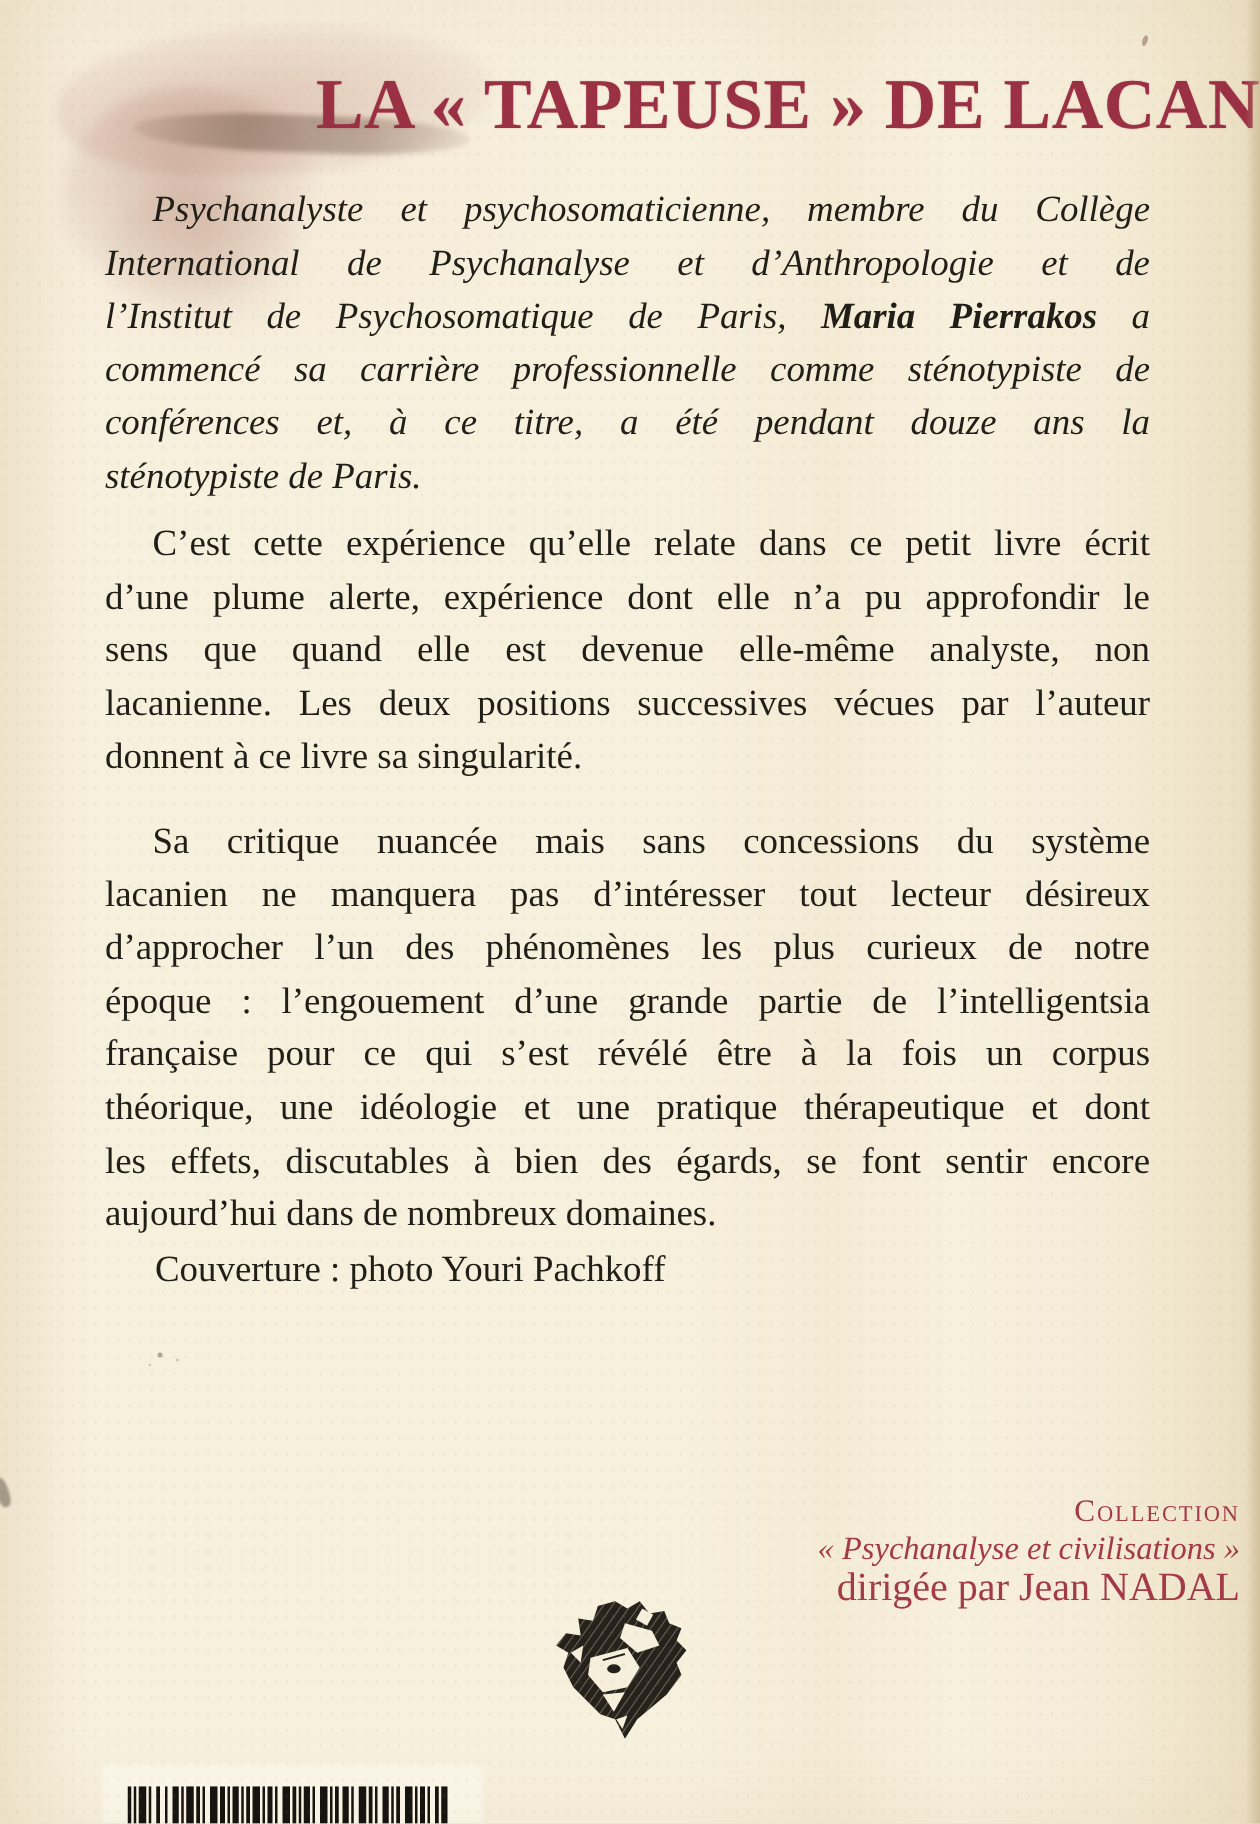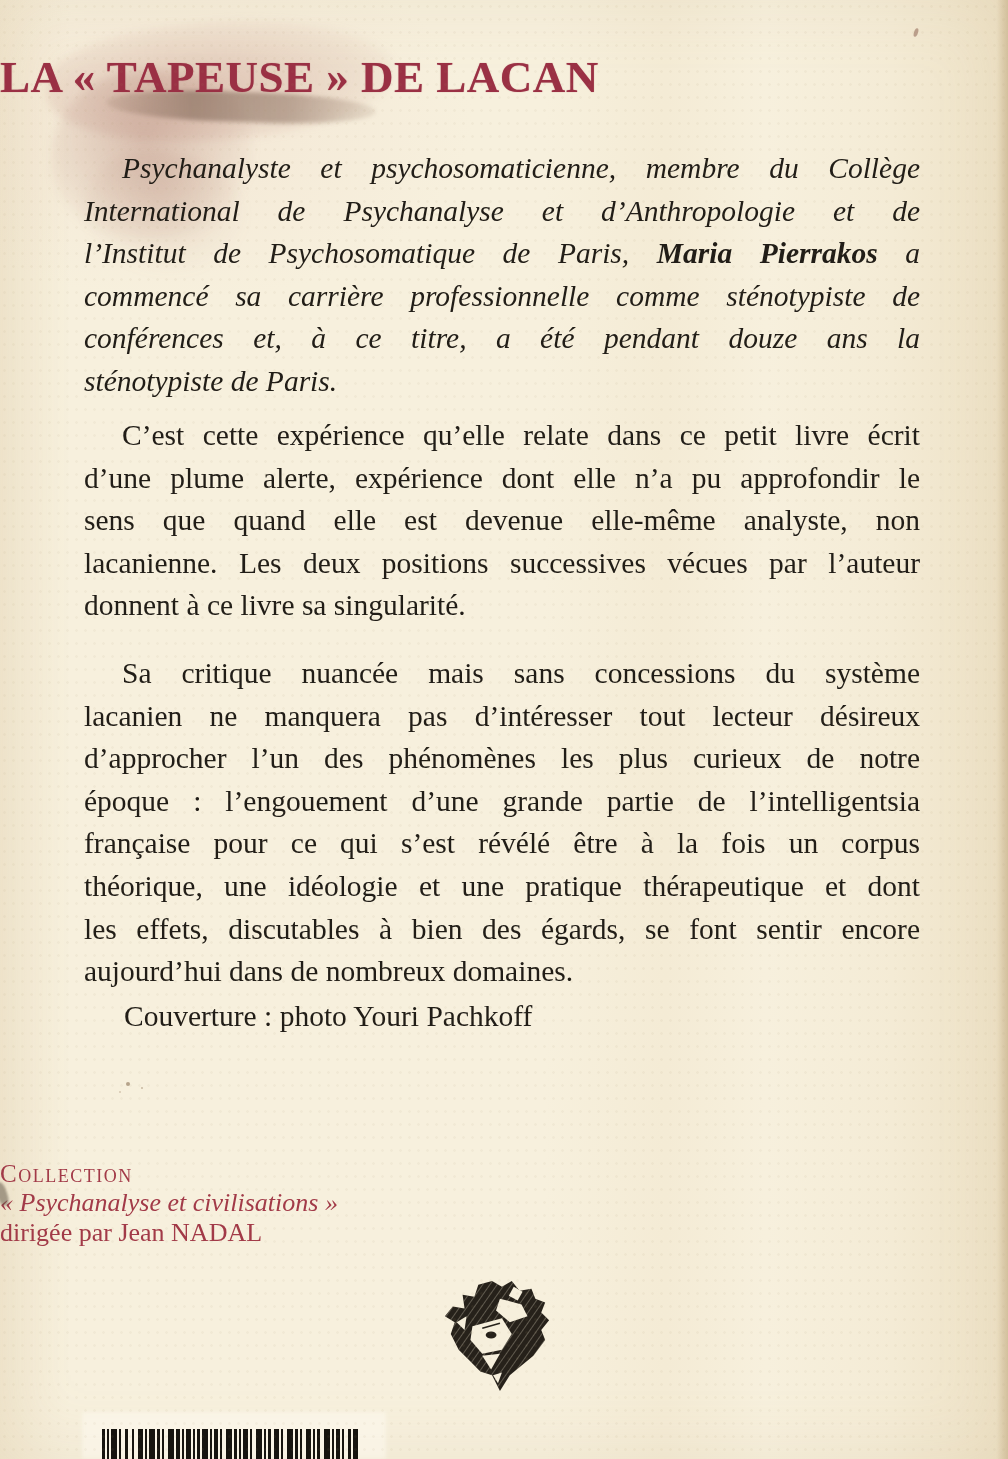--- a/index.html
+++ b/index.html
@@ -39,44 +39,44 @@
   .speck-credit{left:126px;top:1082px;width:4px;height:4px;border-radius:50%;
     background:rgba(128,100,70,.55);
     box-shadow:14px 4px 0 -1px rgba(128,100,70,.4), -8px 8px 0 -1px rgba(150,120,90,.35);}
   .speck-tr{left:914px;top:28px;width:4px;height:9px;border-radius:50%;
     background:rgba(120,70,56,.45);transform:rotate(18deg);}
   .mark-left{left:-3px;top:1182px;width:10px;height:24px;border-radius:40%;
     background:rgba(90,80,66,.5);transform:rotate(-18deg);filter:blur(1px);}
 
   
   .title{position:absolute;top:53px;left:0;width:100%;margin:0;
-    text-align:left;font-weight:bold;font-size:45px;line-height:1.1;
+    text-align:right;font-weight:bold;font-size:57px;line-height:1.1;
     letter-spacing:.5px;color:var(--accent-maroon,#9a3044);
     text-shadow:0 0 1px rgba(154,48,68,.55);}
 
   
   .para{position:absolute;left:84px;width:836px;color:var(--text-ink,#211d17);}
   .p1{top:147px;font-style:italic;}
   .p2{top:414px;}
   .p3{top:652px;}
   .line{font-size:29.5px;line-height:42.6px;text-align:justify;text-align-last:justify;
     white-space:normal;}
   .line.last{text-align-last:left;}
   .line.first{text-indent:38px;}
   .b{font-weight:bold;font-style:italic;}
 
   .credit{position:absolute;left:86px;top:1000px;width:836px;padding-left:38px;
     font-size:29.5px;color:var(--text-ink,#211d17);}
 
   
-  .collection{position:absolute;left:0;top:1160px;width:992px;text-align:left;
+  .collection{position:absolute;left:0;top:1196px;width:992px;text-align:right;
     color:var(--collection-red,#a23a48);}
   .coll-label{font-variant:small-caps;font-size:25px;letter-spacing:1.5px;line-height:28px;}
   .coll-series{font-style:italic;font-size:26px;line-height:30px;}
-  .coll-director{font-size:26px;line-height:30px;}
+  .coll-director{font-size:32px;line-height:30px;}
 
   .emblem{position:absolute;left:436px;top:1277px;width:122px;height:118px;}
 
   .barcode-strip{position:absolute;left:82px;top:1412px;width:304px;height:47px;
     background:rgba(253,249,240,.55);filter:blur(2px);}
   .barcode{position:absolute;left:102px;top:1429px;width:258px;height:30px;overflow:hidden;}
 </style>
 </head>
 <body>
 

